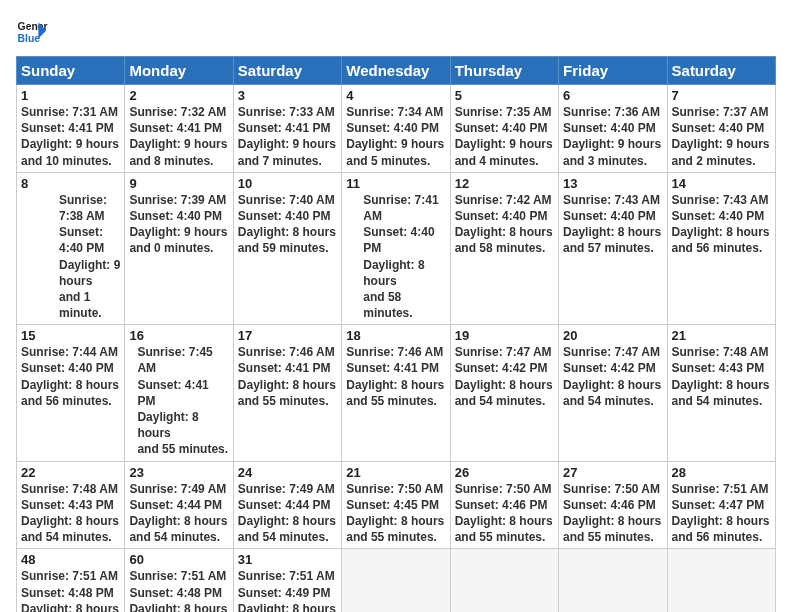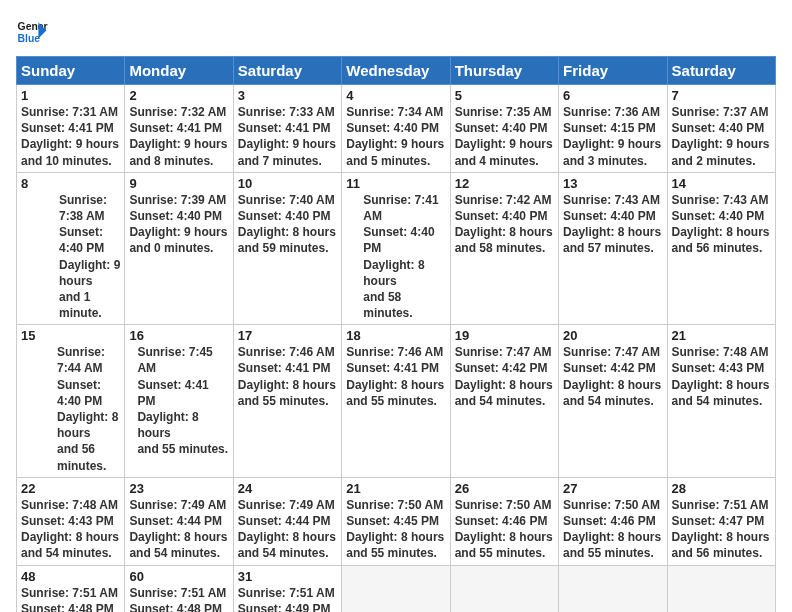--- a/index.html
+++ b/index.html
@@ -140,21 +140,21 @@
         <td>
           <span class="day-num">5</span>
           <div class="day-info" style="white-space: pre-line;">Sunrise: 7:35 AM
 Sunset: 4:40 PM
 Daylight: 9 hours
 and 4 minutes.</div>
         </td>
         <td>
           <span class="day-num">6</span>
           <div class="day-info" style="white-space: pre-line;">Sunrise: 7:36 AM
-Sunset: 4:15 PM
+Sunset: 4:40 PM
 Daylight: 9 hours
 and 3 minutes.</div>
         </td>
         <td>
           <span class="day-num">7</span>
           <div class="day-info" style="white-space: pre-line;">Sunrise: 7:37 AM
 Sunset: 4:40 PM
 Daylight: 9 hours
 and 2 minutes.</div>
         </td>
@@ -206,21 +206,21 @@
           <span class="day-num">14</span>
           <div class="day-info" style="white-space: pre-line;">Sunrise: 7:43 AM
 Sunset: 4:40 PM
 Daylight: 8 hours
 and 56 minutes.</div>
         </td>
       </tr>
       <tr>
         <td>
           <span class="day-num">15</span>
-          <div class="day-info" style="white-space: pre-line; margin-left: 36px;">Sunrise: 7:44 AM
+          <div class="day-info" style="white-space: pre-line;">Sunrise: 7:44 AM
 Sunset: 4:40 PM
 Daylight: 8 hours
 and 56 minutes.</div>
         </td>
         <td>
           <span class="day-num">16</span>
           <div class="day-info" style="white-space: pre-line; margin-left: 8px;">Sunrise: 7:45 AM
 Sunset: 4:41 PM
 Daylight: 8 hours
 and 55 minutes.</div>

